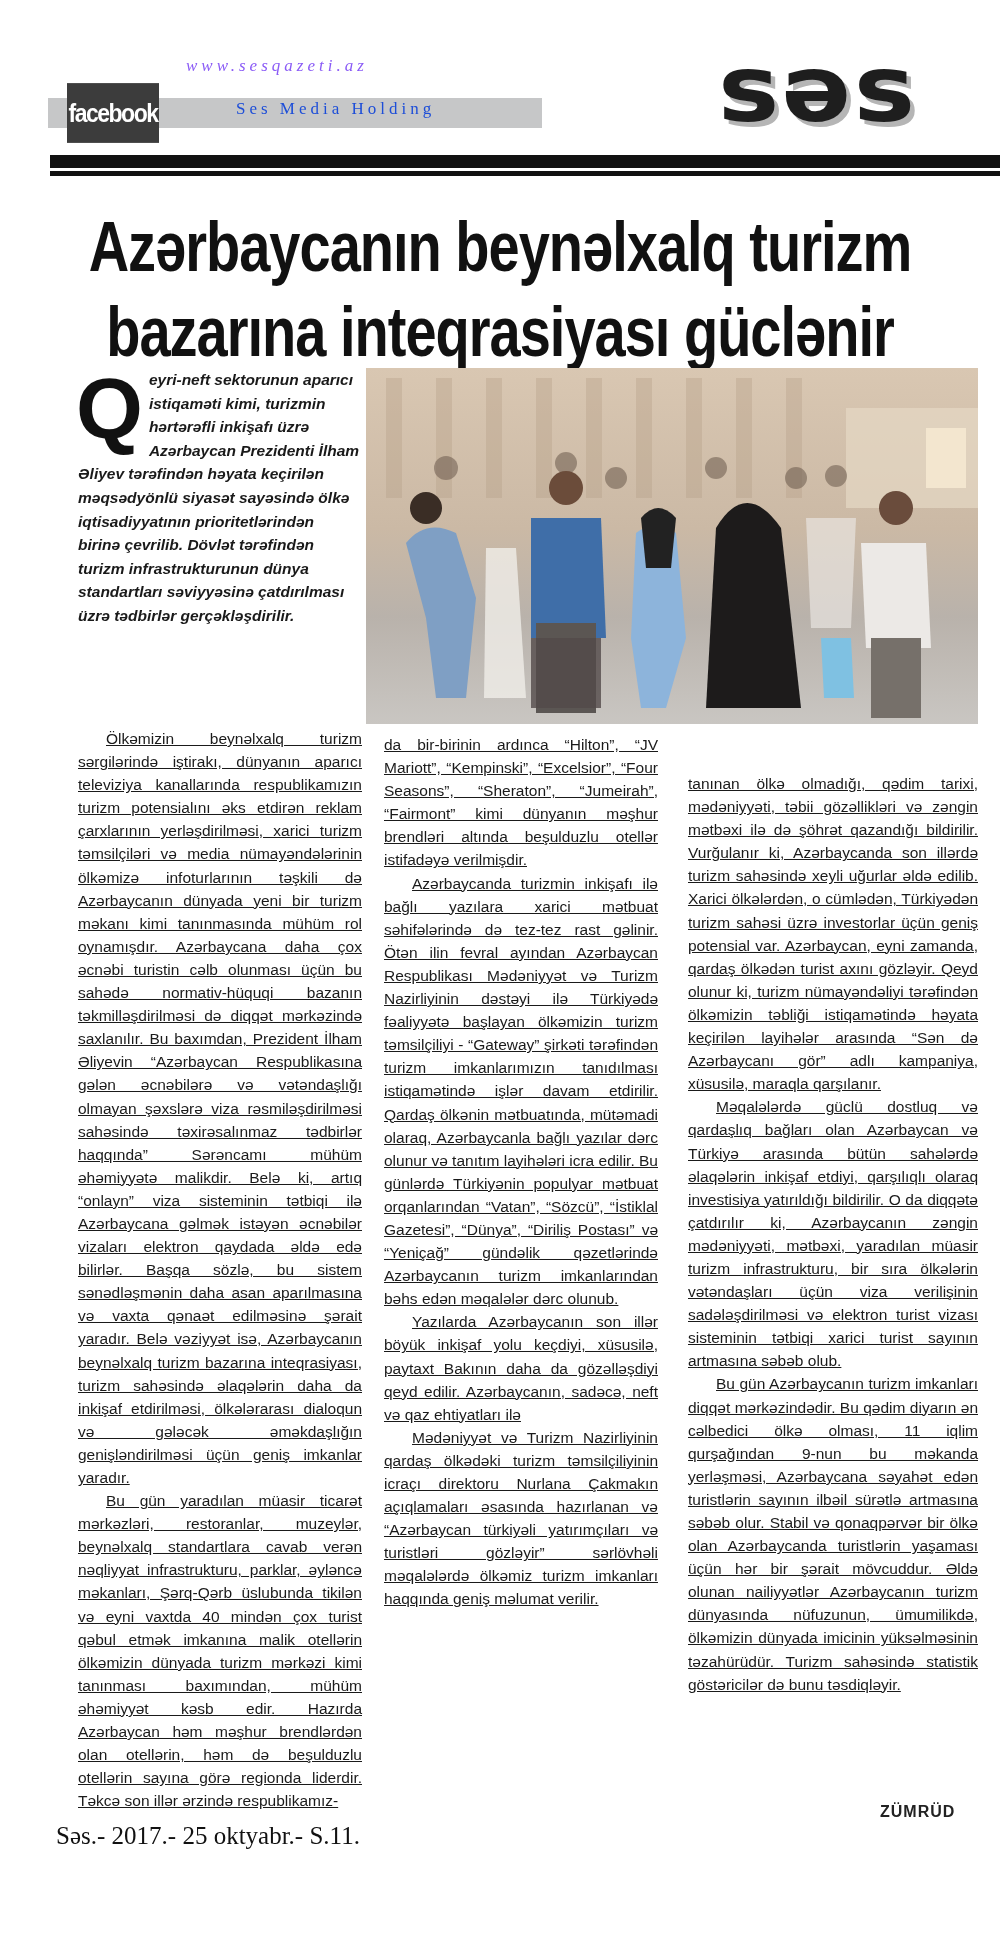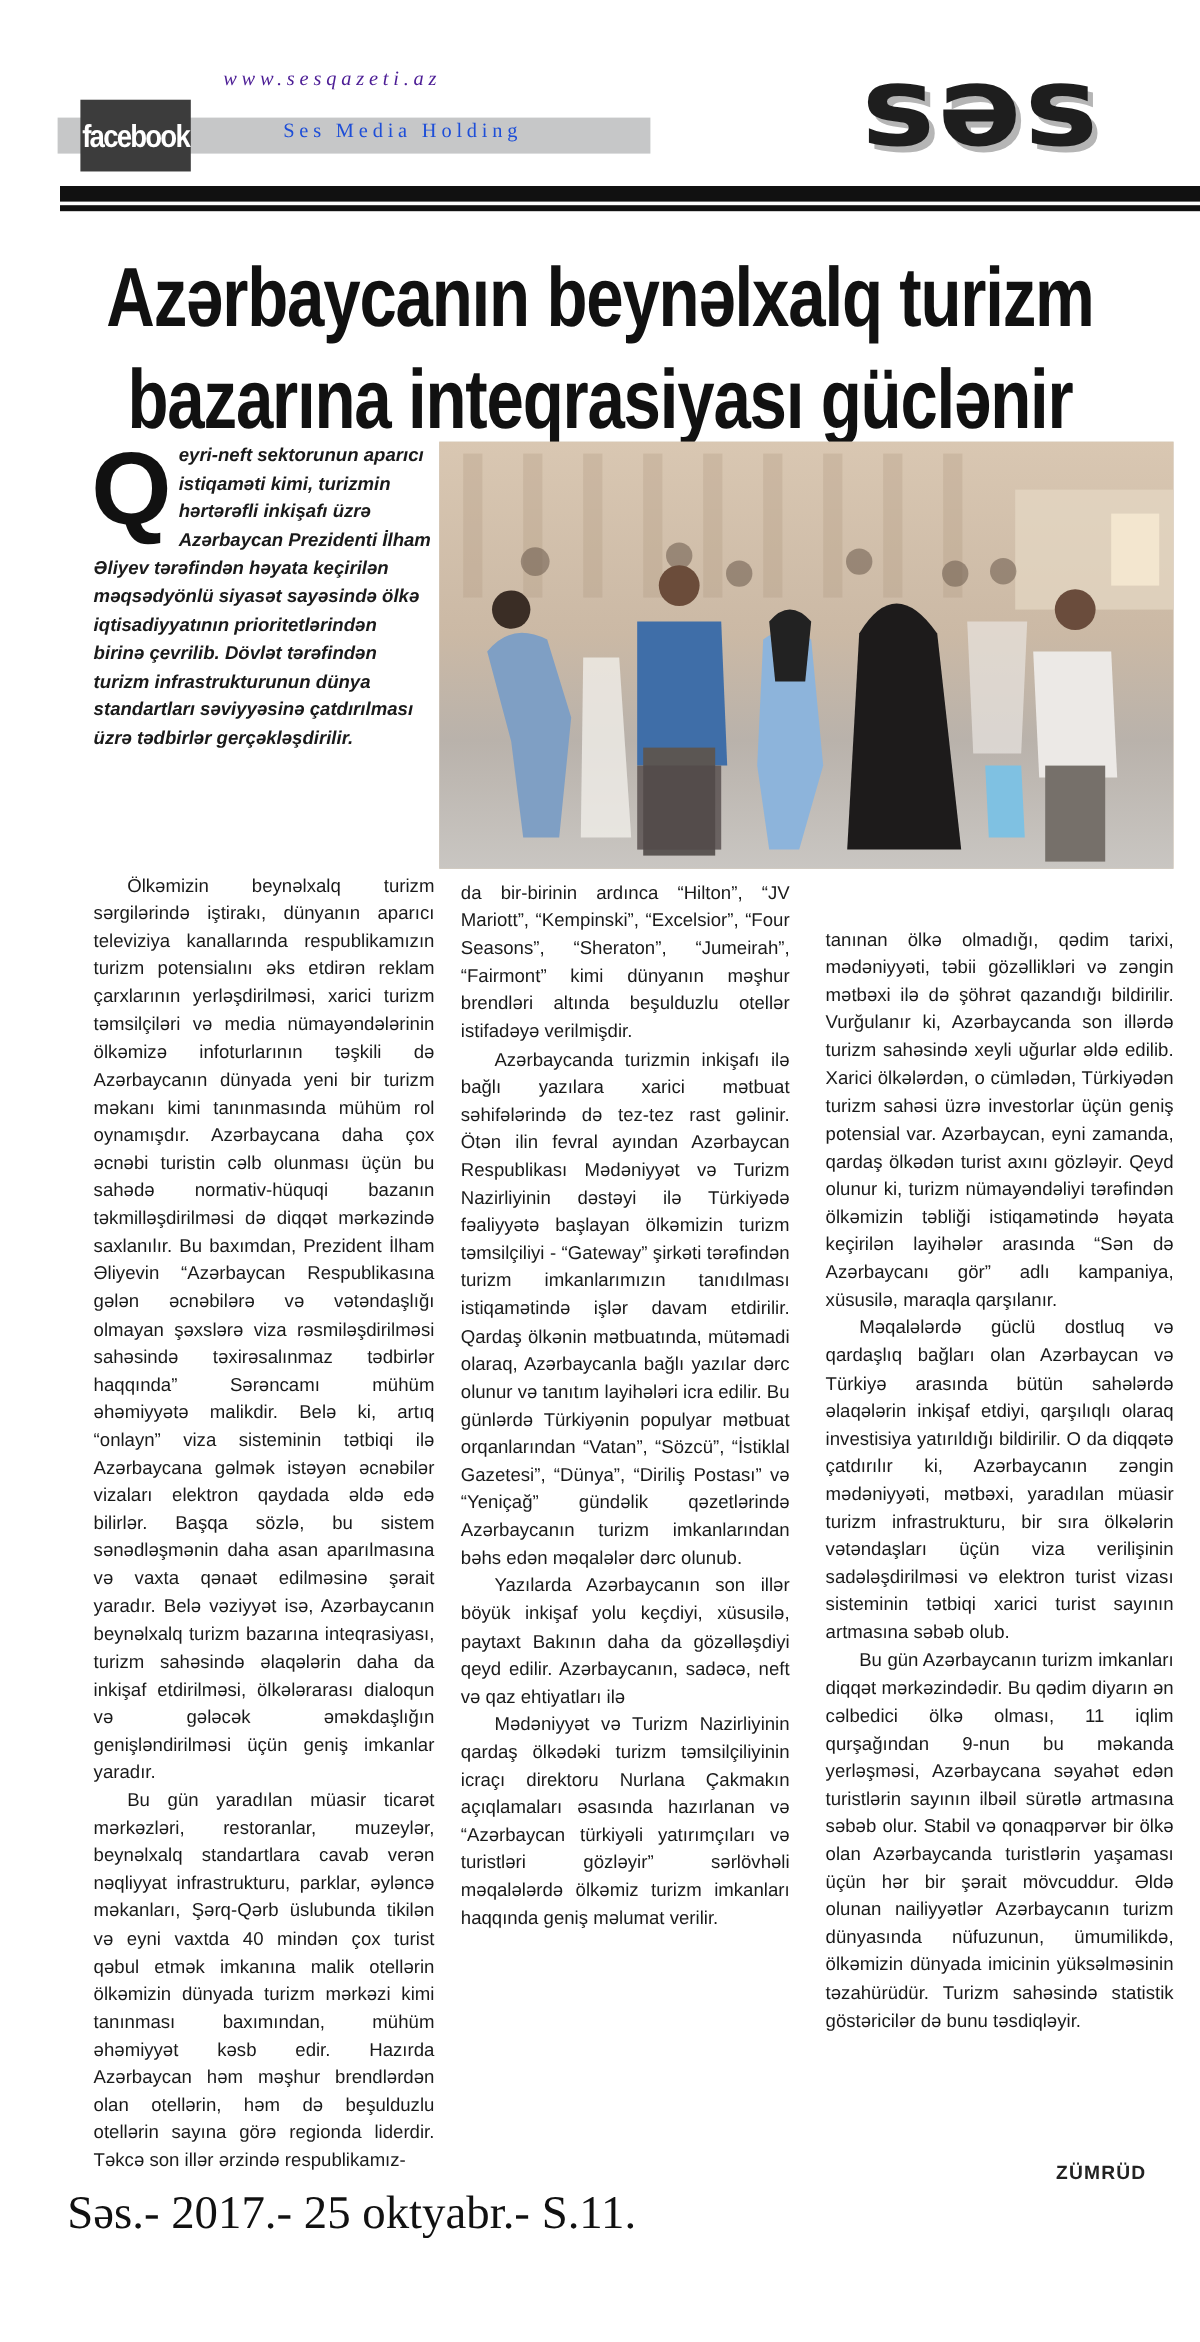--- a/index.html
+++ b/index.html
@@ -1,42 +1,42 @@
 <!DOCTYPE html>
 <html><head>
 <meta charset="utf-8">
 <style>
   html, body { margin: 0; padding: 0; background: #ffffff; }
   body { width: 1000px; height: 1952px; position: relative; overflow: hidden; color: #1a1a1a; }
 
-  .masthead-url { position: absolute; left: 186px; top: 56px; font-family: "Liberation Serif", serif; font-style: italic; font-size: 17px; letter-spacing: 4px; color: #4c1d95; }
+  .masthead-url { position: absolute; left: 186px; top: 56px; font-family: "Liberation Serif", serif; font-style: italic; font-size: 17px; letter-spacing: 4px; color: #8b5cf6; }
   .holding-bar { position: absolute; left: 48px; top: 98px; width: 494px; height: 30px; background: #c6c7c8; }
   .holding-text { position: absolute; left: 236px; top: 99px; font-family: "Liberation Serif", serif; font-size: 17px; letter-spacing: 4px; color: #1d4ed8; }
   .fb-badge { position: absolute; left: 67px; top: 87px; width: 92px; height: 52px; background: #3c3c3c; color: #fff; font-family: "Liberation Sans", sans-serif; font-weight: bold; font-size: 23px; letter-spacing: -1.5px; display: flex; align-items: center; justify-content: center; transform: scaleY(1.15); }
   .logo { position: absolute; left: 718px; top: 44px; font-family: "DejaVu Sans", sans-serif; font-weight: bold; font-size: 92px; line-height: 1; letter-spacing: 2px; color: #1e1e1e; text-shadow: 4px 5px 0 #b5b5b5; transform: scaleX(1.12); transform-origin: left top; }
 
   .rule-thick { position: absolute; left: 50px; top: 155px; width: 950px; height: 13px; background: #111; }
   .rule-thin { position: absolute; left: 50px; top: 171px; width: 950px; height: 5px; background: #111; }
 
   .headline { position: absolute; left: 40px; top: 205px; width: 920px; text-align: center; font-family: "Liberation Sans", sans-serif; font-weight: bold; font-size: 56px; line-height: 68px; letter-spacing: -1px; color: #111; transform: scaleY(1.25); transform-origin: center top; }
 
   .lead { position: absolute; left: 78px; top: 368px; width: 282px; font-family: "Liberation Sans", sans-serif; font-style: italic; font-weight: bold; font-size: 15.5px; line-height: 23.6px; color: #1a1a1a; }
   .dropcap { float: left; font-family: "Liberation Sans", sans-serif; font-weight: bold; font-size: 86px; line-height: 76px; margin: 2px 6px 0 -2px; color: #111; font-style: normal; }
 
   .photo { position: absolute; left: 366px; top: 368px; width: 612px; height: 356px; overflow: hidden; background: #cfc2b2; }
 
-  .col { position: absolute; font-family: "Liberation Sans", sans-serif; font-size: 15.5px; line-height: 23.1px; text-align: justify; color: #1a1a1a; }
+  .col { position: absolute; font-family: "Liberation Sans", sans-serif; font-size: 15.5px; line-height: 23.1px; text-align: justify; color: #1a1a1a; text-decoration: underline; }
   .col p { margin: 0; text-indent: 28px; }
   .col p.cont { text-indent: 0; }
   .col1 { left: 78px; top: 727px; width: 284px; }
   .col2 { left: 384px; top: 733px; width: 274px; }
   .col3 { left: 688px; top: 772px; width: 290px; }
 
   .signature { position: absolute; left: 880px; top: 1803px; font-family: "Liberation Sans", sans-serif; font-weight: bold; font-size: 16px; letter-spacing: 1px; color: #222; }
-  .citation { position: absolute; left: 56px; top: 1822px; font-family: "Liberation Serif", serif; font-size: 39px; color: #111; }
+  .citation { position: absolute; left: 56px; top: 1822px; font-family: "Liberation Serif", serif; font-size: 25px; color: #111; }
 </style>
 </head>
 <body>
 
 <div class="masthead-url">www.sesqazeti.az</div>
 <div class="holding-bar"></div>
 <div class="holding-text">Ses Media Holding</div>
 <div class="fb-badge">
     <span>facebook</span>
   </div>

